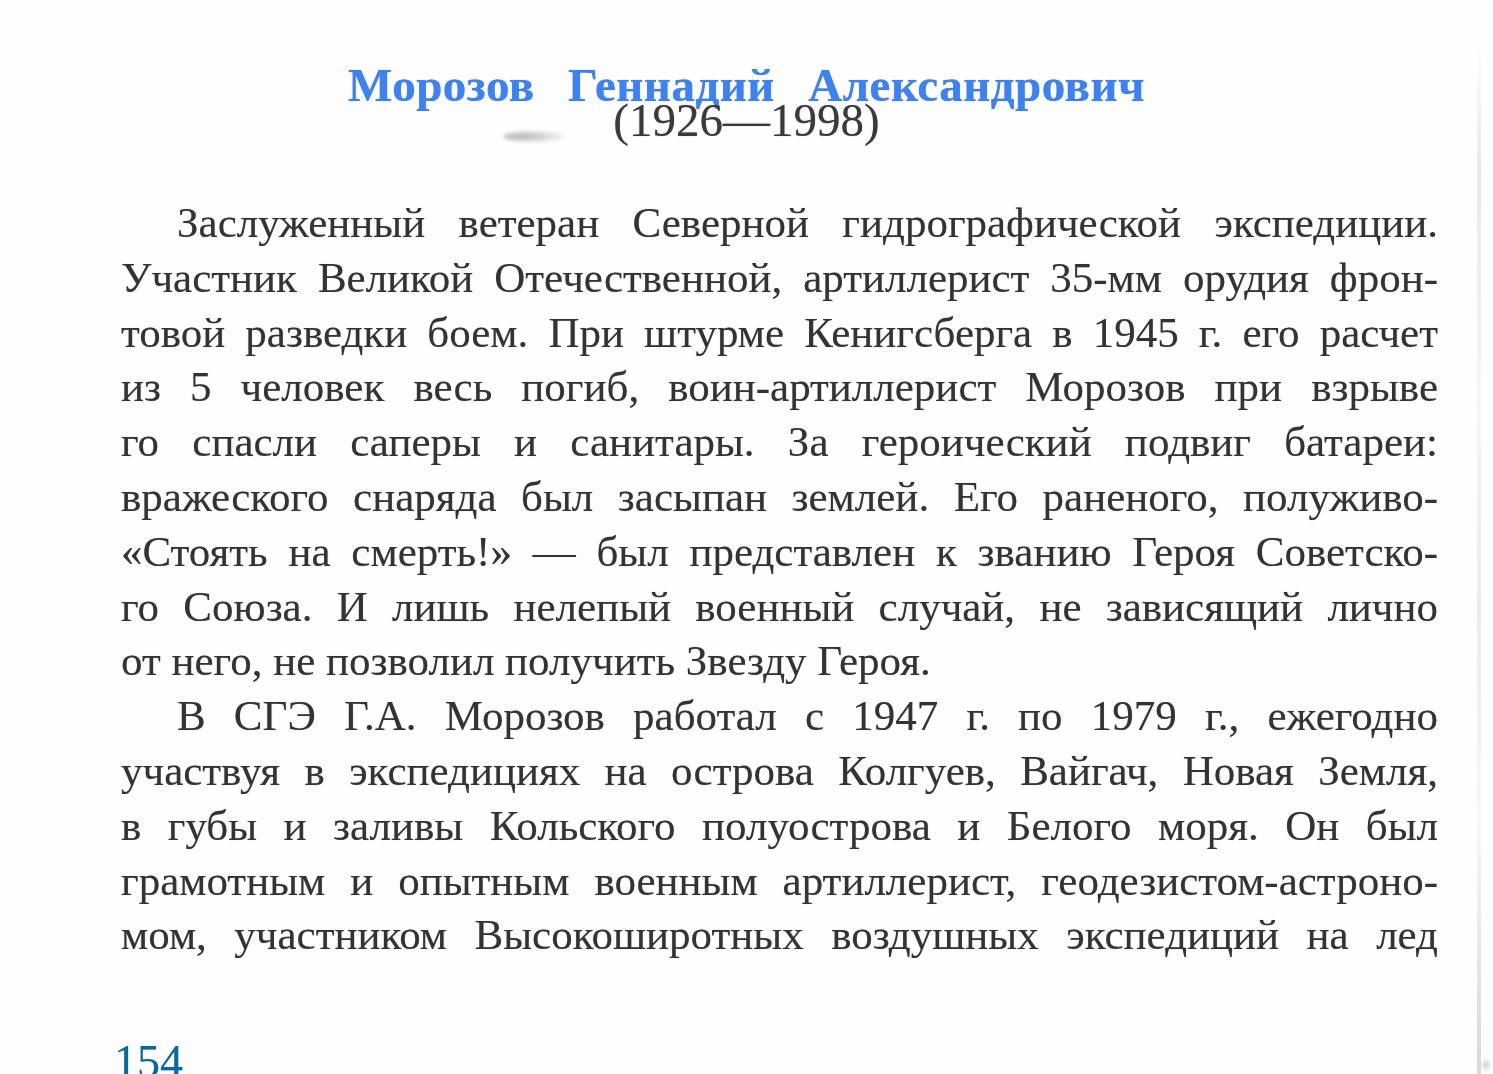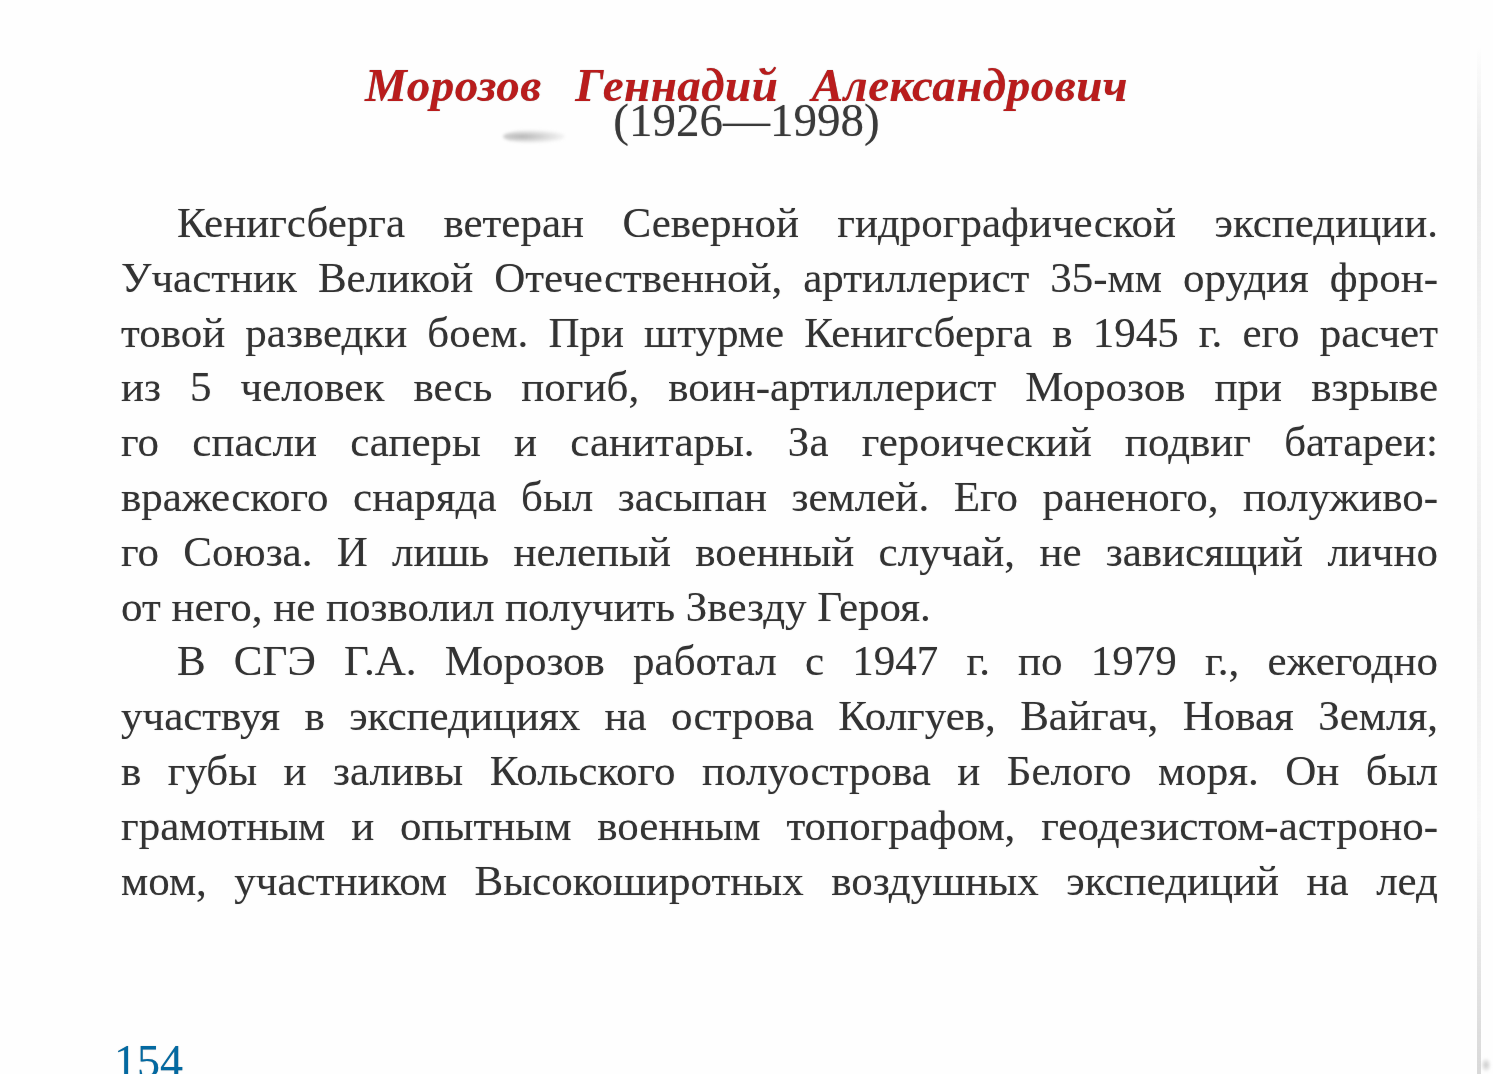--- a/index.html
+++ b/index.html
@@ -18,22 +18,21 @@
   }
   .doc-title {
     position: absolute;
     top: 26px;
     left: 0;
     width: 100%;
     text-align: center;
     font-size: 47px;
     line-height: 56px;
     font-weight: bold;
-    font-style: italic;
-    color: #b91c1c;
+    color: #3b82f6;
     letter-spacing: 0.5px;
     word-spacing: 0.45em;
     text-shadow: 0 0 1px rgba(50,50,50,0.55);
   }
   .doc-dates {
     position: absolute;
     top: 92px;
     left: 0;
     width: 100%;
     text-align: center;
@@ -114,32 +113,33 @@
 
 <div class="page">
 
   <h1 class="doc-title">Морозов Геннадий Александрович</h1>
 
   <div class="doc-dates">(1926—1998)</div>
 
   <div class="smudge"></div>
 
   <div class="body-text">
-    <div class="text-line indent">Кенигсберга ветеран Северной гидрографической экспедиции.</div>
+    <div class="text-line indent">Заслуженный ветеран Северной гидрографической экспедиции.</div>
     <div class="text-line">Участник Великой Отечественной, артиллерист 35-мм орудия фрон-</div>
     <div class="text-line">товой разведки боем. При штурме Кенигсберга в 1945 г. его расчет</div>
     <div class="text-line">из 5 человек весь погиб, воин-артиллерист Морозов при взрыве</div>
     <div class="text-line">го спасли саперы и санитары. За героический подвиг батареи:</div>
     <div class="text-line">вражеского снаряда был засыпан землей. Его раненого, полуживо-</div>
+    <div class="text-line">«Стоять на смерть!» — был представлен к званию Героя Советско-</div>
     <div class="text-line">го Союза. И лишь нелепый военный случай, не зависящий лично</div>
     <div class="text-line para-end">от него, не позволил получить Звезду Героя.</div>
     <div class="text-line indent">В СГЭ Г.А. Морозов работал с 1947 г. по 1979 г., ежегодно</div>
     <div class="text-line">участвуя в экспедициях на острова Колгуев, Вайгач, Новая Земля,</div>
     <div class="text-line">в губы и заливы Кольского полуострова и Белого моря. Он был</div>
-    <div class="text-line">грамотным и опытным военным топографом, геодезистом-астроно-</div>
+    <div class="text-line">грамотным и опытным военным артиллерист, геодезистом-астроно-</div>
     <div class="text-line">мом, участником Высокоширотных воздушных экспедиций на лед</div>
   </div>
 
   <div class="page-number">154</div>
 
   <div class="page-edge-line"></div>
   <div class="corner-mark"></div>
 
 </div>
 

